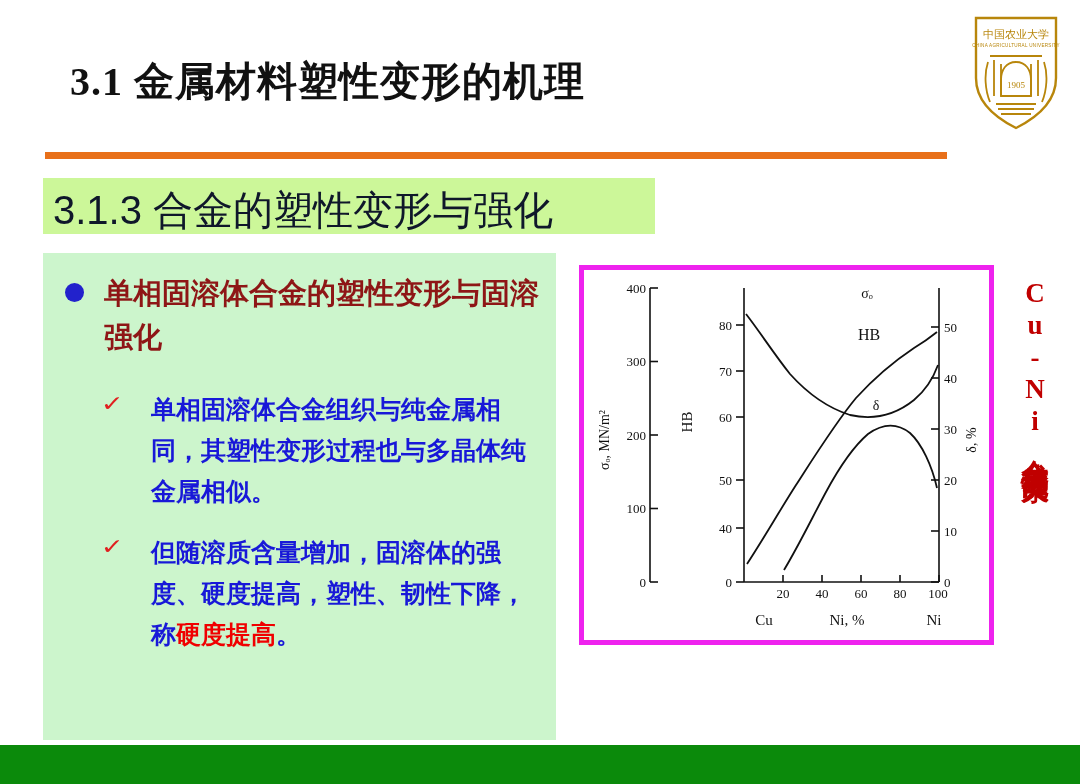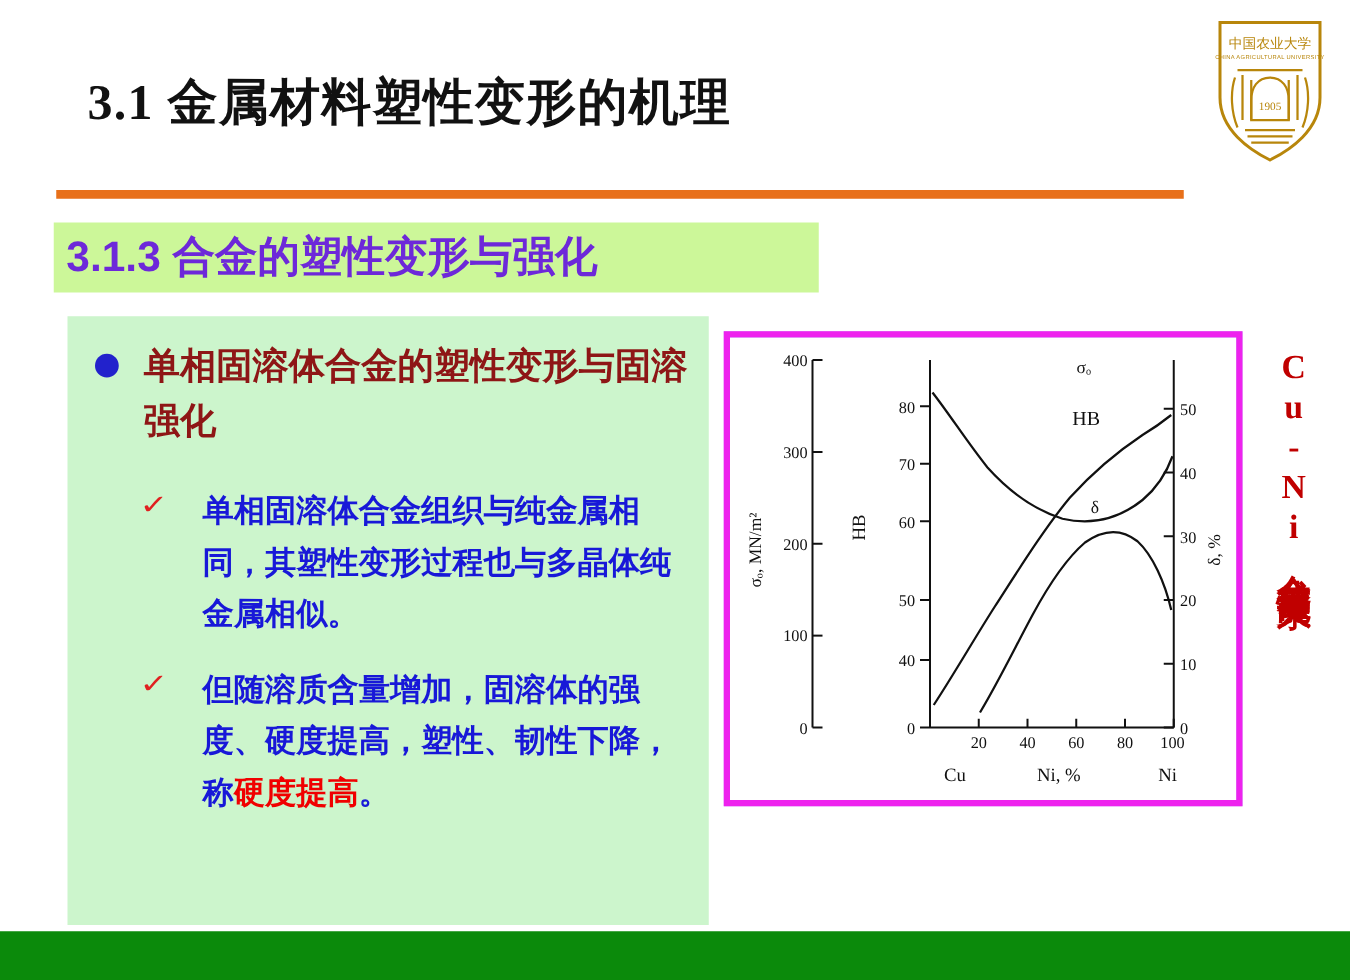--- a/index.html
+++ b/index.html
@@ -24,31 +24,30 @@
   }
 
   
   .subband{
     position:absolute;left:43px;top:178px;
     width:612px;height:56px;
     background:#ccf799;
   }
   .subband .txt{
     position:absolute;left:10px;top:5px;
-    font-size:34px;font-weight:bold;color:#6d28d9;
+    font-size:40px;font-weight:normal;color:#0f172a;
     white-space:nowrap;
     font-family:"Liberation Sans","DejaVu Sans",sans-serif;
   }
 
   
   .panel{
     position:absolute;left:43px;top:253px;
     width:513px;height:487px;
     background:#ccf5cc;
-    margin-left:11px;
   }
 
   .bullet-row{position:absolute;left:14px;top:18px;width:490px;}
   .dot{
     display:inline-block;width:19px;height:19px;border-radius:50%;
     background:#2222cc;position:absolute;left:8px;top:12px;
   }
   .lead{
     position:absolute;left:47px;top:0px;width:450px;
     font-size:29px;line-height:44px;font-weight:bold;color:#8e1616;
@@ -65,21 +64,21 @@
     position:absolute;left:48px;top:4px;width:380px;
     font-size:25px;line-height:41px;font-weight:bold;color:#1818d8;
     font-family:"Liberation Serif","DejaVu Serif",serif;
   }
   .hl{color:#f00000;}
 
   
   .chartframe{
     position:absolute;left:579px;top:265px;
     width:415px;height:380px;
-    background:#c4b5fd;border:5px solid #ee22ee;
+    background:#f9a8d4;border:5px solid #ee22ee;
     box-sizing:border-box;
   }
   .chartsvg{display:block;width:100%;height:100%;}
 
   
   .vcaption{
     position:absolute;left:1012px;top:278px;
     width:44px;height:380px;
     color:#c00000;font-size:27px;font-weight:bold;
     writing-mode:vertical-rl;text-orientation:upright;

